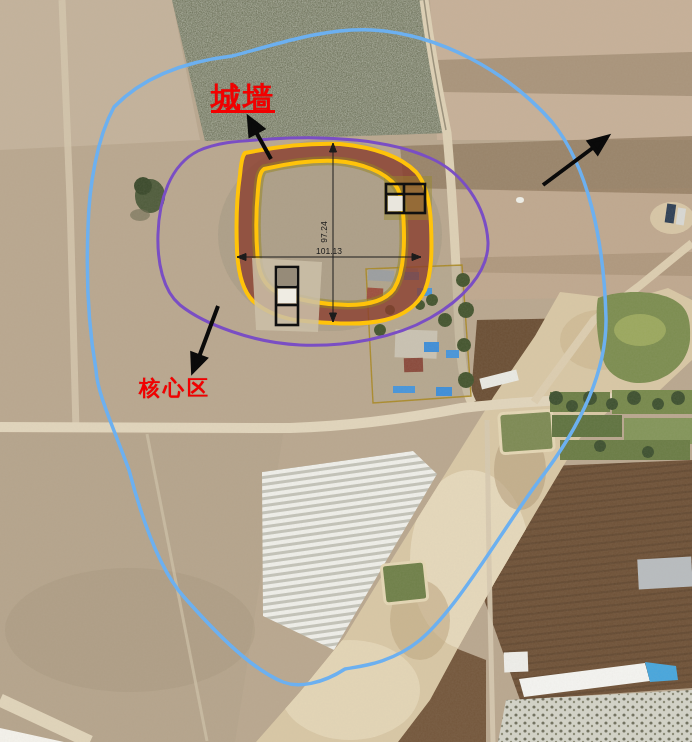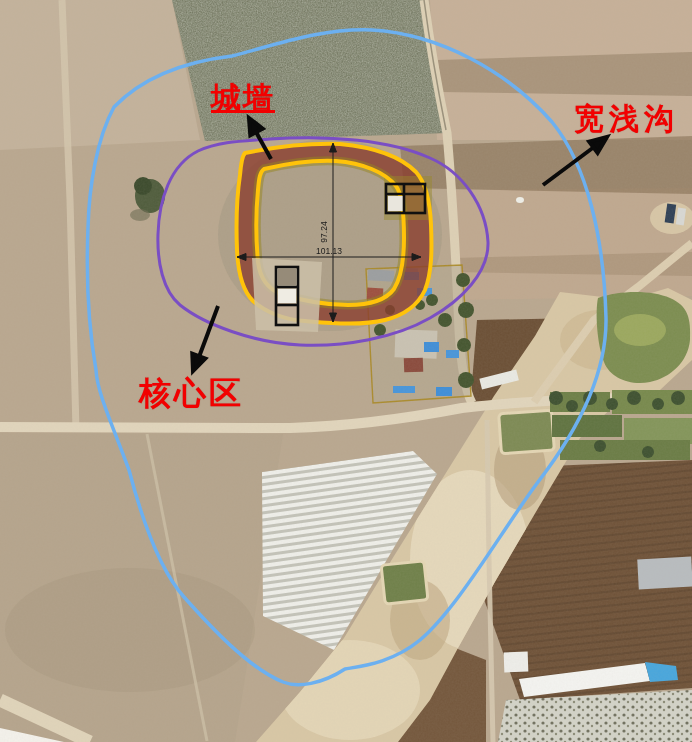--- a/index.html
+++ b/index.html
@@ -8,21 +8,21 @@
     font-family:"Liberation Sans","DejaVu Sans",sans-serif;
   }
   #scene{position:absolute;left:0;top:0;}
   .red-label{
     position:absolute;color:#f20000;font-weight:bold;line-height:1;
     font-family:"Liberation Sans","DejaVu Sans",sans-serif;
     text-shadow:0 0 1px rgba(120,0,0,.35);white-space:nowrap;user-select:none;
   }
   #wall-label{left:211px;top:83px;font-size:30px;letter-spacing:2px;text-decoration:underline;}
   #ditch-label{left:574px;top:104px;font-size:30px;letter-spacing:5px;}
-  #core-label{left:139px;top:377px;font-size:32px;letter-spacing:3px;}
+  #core-label{left:139px;top:377px;font-size:21px;letter-spacing:3px;}
 </style>
 </head>
 <body>
 
 <div id="stage">
 <svg id="scene" width="692" height="742" viewBox="0 0 692 742">
   <defs>
     <filter id="grain" x="-5%" y="-5%" width="110%" height="110%">
       <feTurbulence type="fractalNoise" baseFrequency="0.55" numOctaves="2" stitchTiles="stitch"></feTurbulence>
       <feColorMatrix type="matrix" values="0 0 0 0 0.52  0 0 0 0 0.48  0 0 0 0 0.40  0 0 0 0.30 0"></feColorMatrix>
@@ -220,15 +220,14 @@
     <line x1="271" y1="159" x2="256" y2="132"></line>
     <polygon points="249,118 250.3,135.3 262.7,128.7"></polygon>
     <line x1="543" y1="185" x2="594" y2="147"></line>
     <polygon points="607,137 597.6,152.8 589.2,141.6"></polygon>
     <line x1="218" y1="306" x2="199" y2="357"></line>
     <polygon points="193,371 192.3,353.6 205.3,358.6"></polygon>
   </g>
 </svg>
 
 <div class="red-label" id="wall-label">城墙</div>
-<div class="red-label" id="ditch-label">宽浅沟</div>
 <div class="red-label" id="core-label">核心区</div>
 </div>
 
 </body></html>

